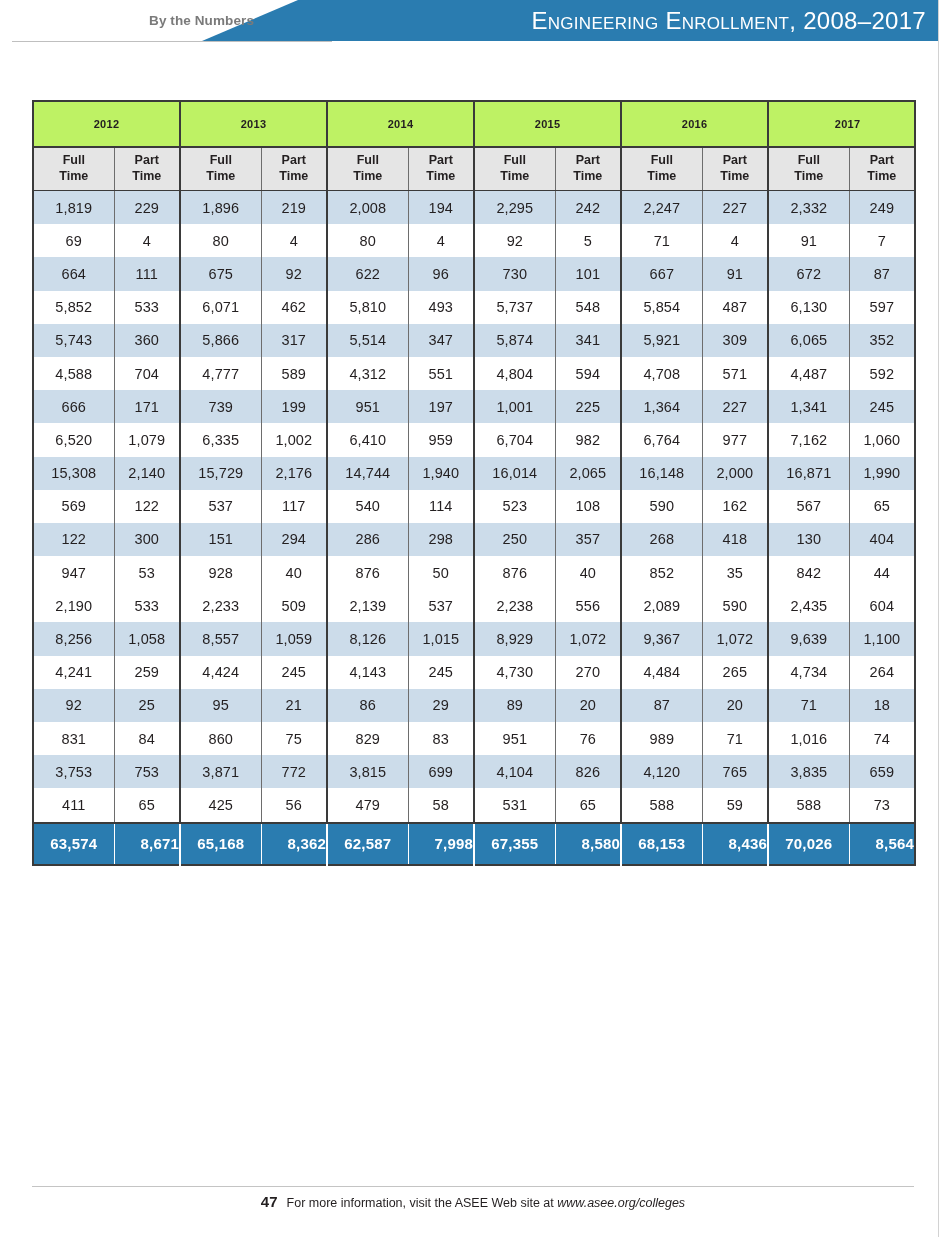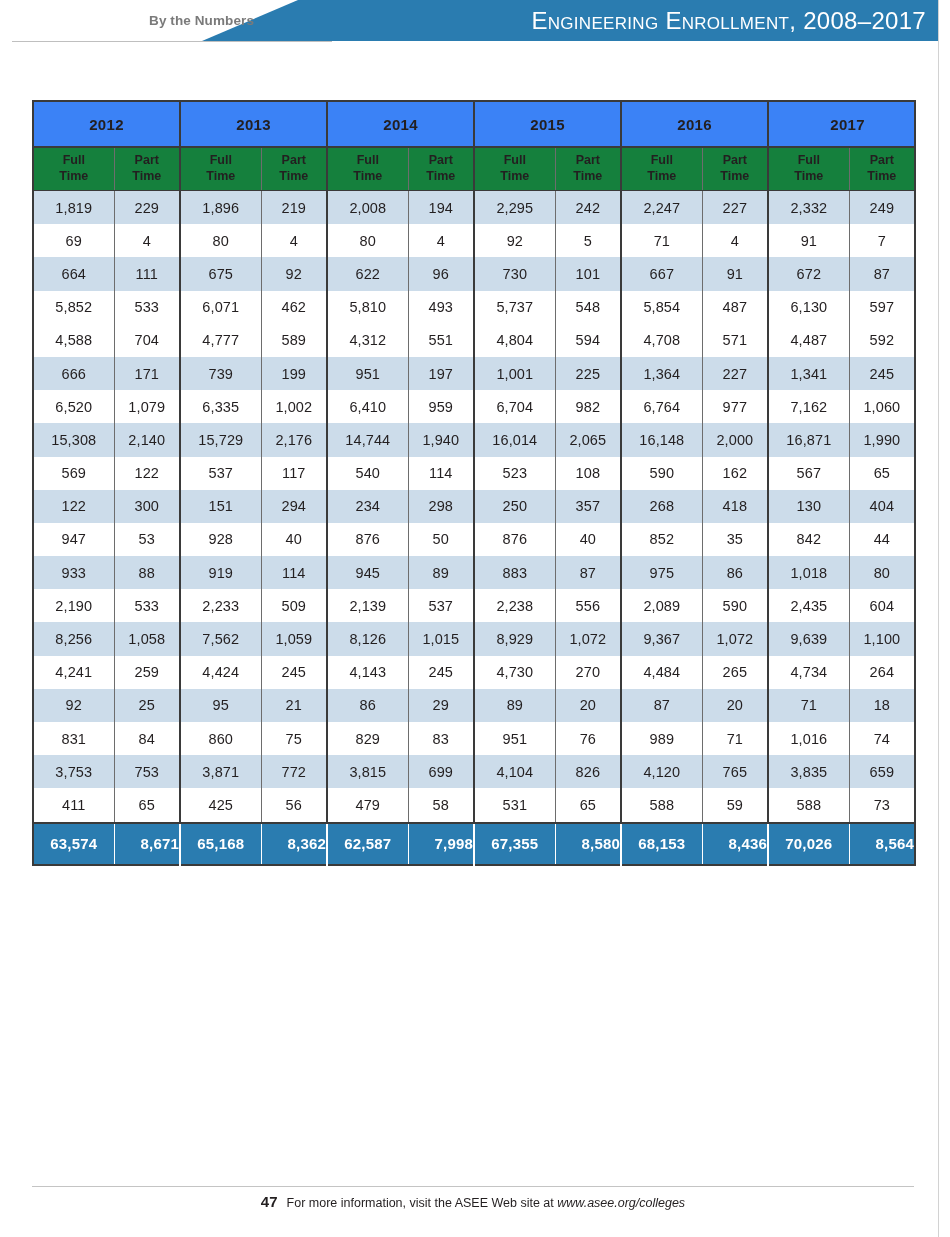--- a/index.html
+++ b/index.html
@@ -94,37 +94,37 @@
   table.enroll th, table.enroll td {
     padding: 0;
     text-align: center;
     vertical-align: middle;
     color: #231f20;
   }
 
   
   tr.year-row th {
     height: 44px;
-    font-size: 15px;
+    font-size: 11px;
     font-weight: bold;
     border-right: 2px solid #3a3a3a;
     border-bottom: 2px solid #3a3a3a;
-    background: #3b82f6;
+    background: #bef264;
     letter-spacing: .3px;
     margin-left: 16px;
   }
   tr.year-row th:last-child { border-right: none; padding-left: 12px; }
 
   
   tr.sub-row th {
     height: 42px;
     font-size: 12.5px;
     font-weight: bold;
     line-height: 1.25;
-    background: #15803d;
+    background: #e5e5e5;
     border-bottom: 1px solid #3a3a3a;
     margin-left: 40px;
   }
   tr.sub-row th.sep-major { border-left: 2px solid #3a3a3a; }
   tr.sub-row th.sep-minor { border-left: 1px solid #6d6d6d; }
 
   
   tr.data-row td {
     height: 33.2px;
     font-size: 14.5px;
@@ -279,20 +279,34 @@
             <td class="sep-minor">462</td>
             <td class="sep-major">5,810</td>
             <td class="sep-minor">493</td>
             <td class="sep-major">5,737</td>
             <td class="sep-minor">548</td>
             <td class="sep-major">5,854</td>
             <td class="sep-minor">487</td>
             <td class="sep-major">6,130</td>
             <td class="sep-minor">597</td>
           </tr>
+          <tr class="data-row shade">
+            <td>5,743</td>
+            <td class="sep-minor">360</td>
+            <td class="sep-major">5,866</td>
+            <td class="sep-minor">317</td>
+            <td class="sep-major">5,514</td>
+            <td class="sep-minor">347</td>
+            <td class="sep-major">5,874</td>
+            <td class="sep-minor">341</td>
+            <td class="sep-major">5,921</td>
+            <td class="sep-minor">309</td>
+            <td class="sep-major">6,065</td>
+            <td class="sep-minor">352</td>
+          </tr>
           <tr class="data-row plain">
             <td>4,588</td>
             <td class="sep-minor">704</td>
             <td class="sep-major">4,777</td>
             <td class="sep-minor">589</td>
             <td class="sep-major">4,312</td>
             <td class="sep-minor">551</td>
             <td class="sep-major">4,804</td>
             <td class="sep-minor">594</td>
             <td class="sep-major">4,708</td>
@@ -354,21 +368,21 @@
             <td class="sep-major">590</td>
             <td class="sep-minor">162</td>
             <td class="sep-major">567</td>
             <td class="sep-minor">65</td>
           </tr>
           <tr class="data-row shade">
             <td>122</td>
             <td class="sep-minor">300</td>
             <td class="sep-major">151</td>
             <td class="sep-minor">294</td>
-            <td class="sep-major">234</td>
+            <td class="sep-major">286</td>
             <td class="sep-minor">298</td>
             <td class="sep-major">250</td>
             <td class="sep-minor">357</td>
             <td class="sep-major">268</td>
             <td class="sep-minor">418</td>
             <td class="sep-major">130</td>
             <td class="sep-minor">404</td>
           </tr>
           <tr class="data-row plain">
             <td>947</td>
@@ -377,52 +391,38 @@
             <td class="sep-minor">40</td>
             <td class="sep-major">876</td>
             <td class="sep-minor">50</td>
             <td class="sep-major">876</td>
             <td class="sep-minor">40</td>
             <td class="sep-major">852</td>
             <td class="sep-minor">35</td>
             <td class="sep-major">842</td>
             <td class="sep-minor">44</td>
           </tr>
-          <tr class="data-row shade">
-            <td>933</td>
-            <td class="sep-minor">88</td>
-            <td class="sep-major">919</td>
-            <td class="sep-minor">114</td>
-            <td class="sep-major">945</td>
-            <td class="sep-minor">89</td>
-            <td class="sep-major">883</td>
-            <td class="sep-minor">87</td>
-            <td class="sep-major">975</td>
-            <td class="sep-minor">86</td>
-            <td class="sep-major">1,018</td>
-            <td class="sep-minor">80</td>
-          </tr>
           <tr class="data-row plain">
             <td>2,190</td>
             <td class="sep-minor">533</td>
             <td class="sep-major">2,233</td>
             <td class="sep-minor">509</td>
             <td class="sep-major">2,139</td>
             <td class="sep-minor">537</td>
             <td class="sep-major">2,238</td>
             <td class="sep-minor">556</td>
             <td class="sep-major">2,089</td>
             <td class="sep-minor">590</td>
             <td class="sep-major">2,435</td>
             <td class="sep-minor">604</td>
           </tr>
           <tr class="data-row shade">
             <td>8,256</td>
             <td class="sep-minor">1,058</td>
-            <td class="sep-major">7,562</td>
+            <td class="sep-major">8,557</td>
             <td class="sep-minor">1,059</td>
             <td class="sep-major">8,126</td>
             <td class="sep-minor">1,015</td>
             <td class="sep-major">8,929</td>
             <td class="sep-minor">1,072</td>
             <td class="sep-major">9,367</td>
             <td class="sep-minor">1,072</td>
             <td class="sep-major">9,639</td>
             <td class="sep-minor">1,100</td>
           </tr>

